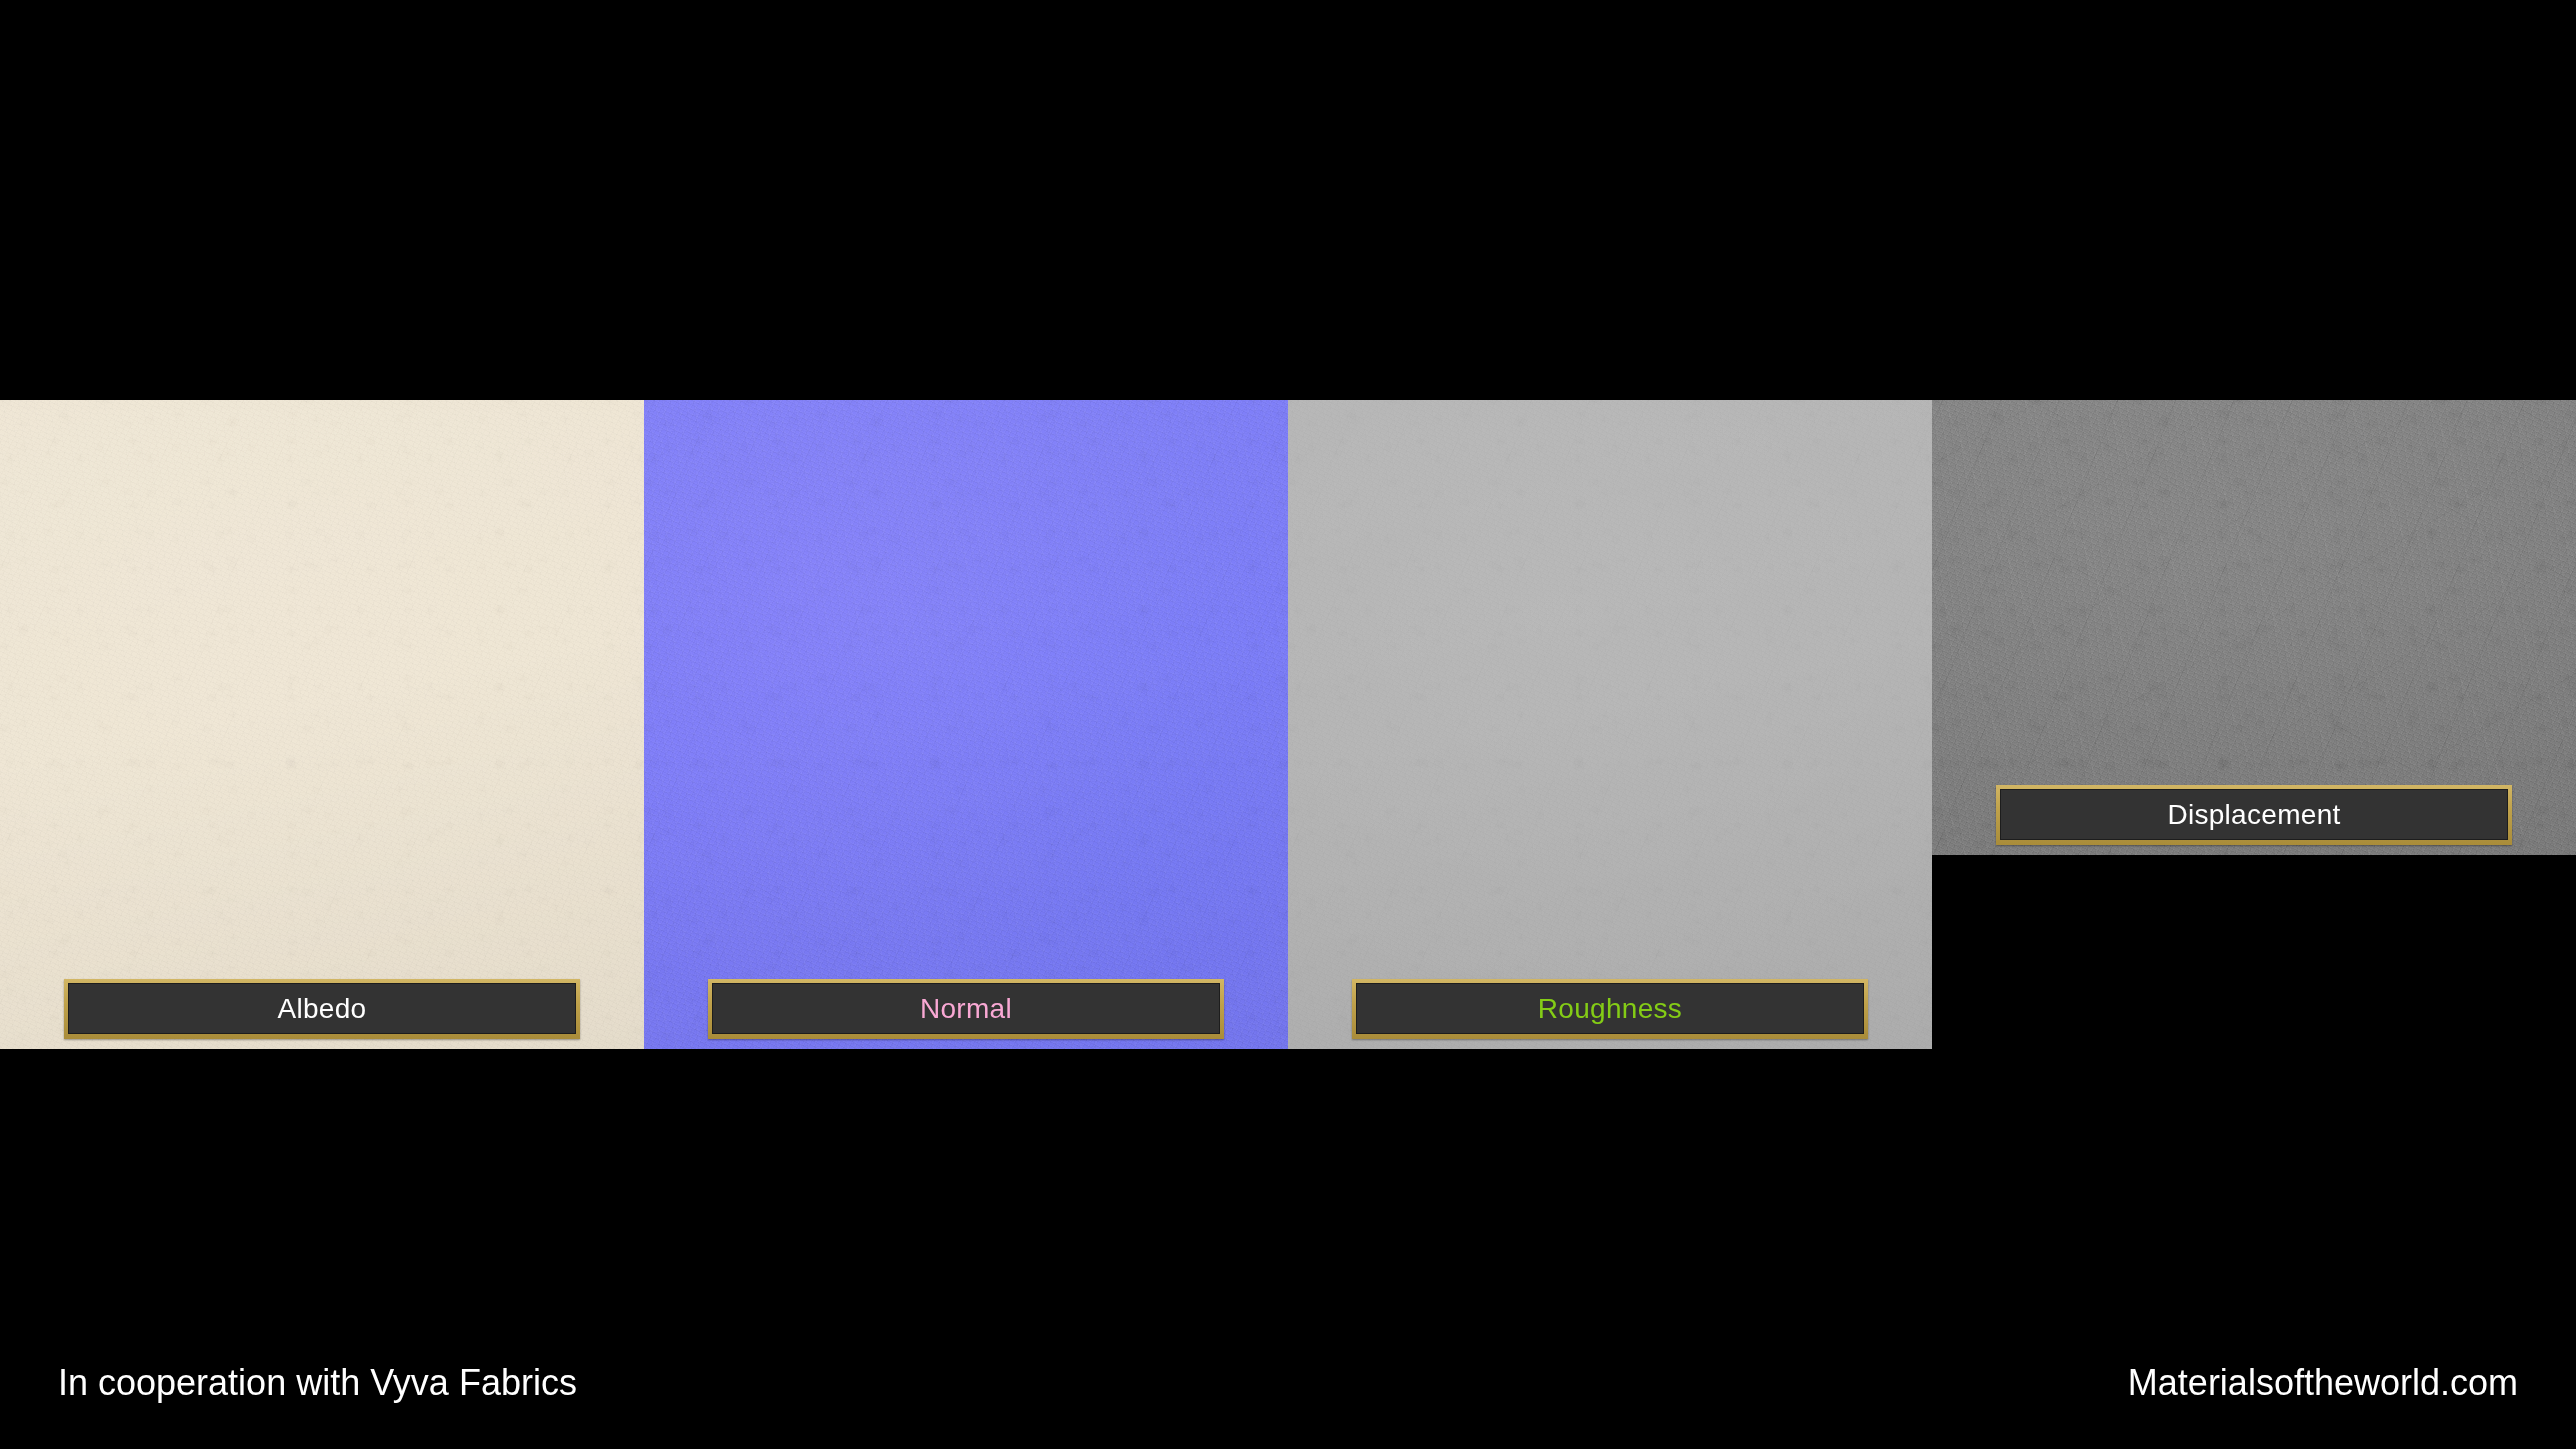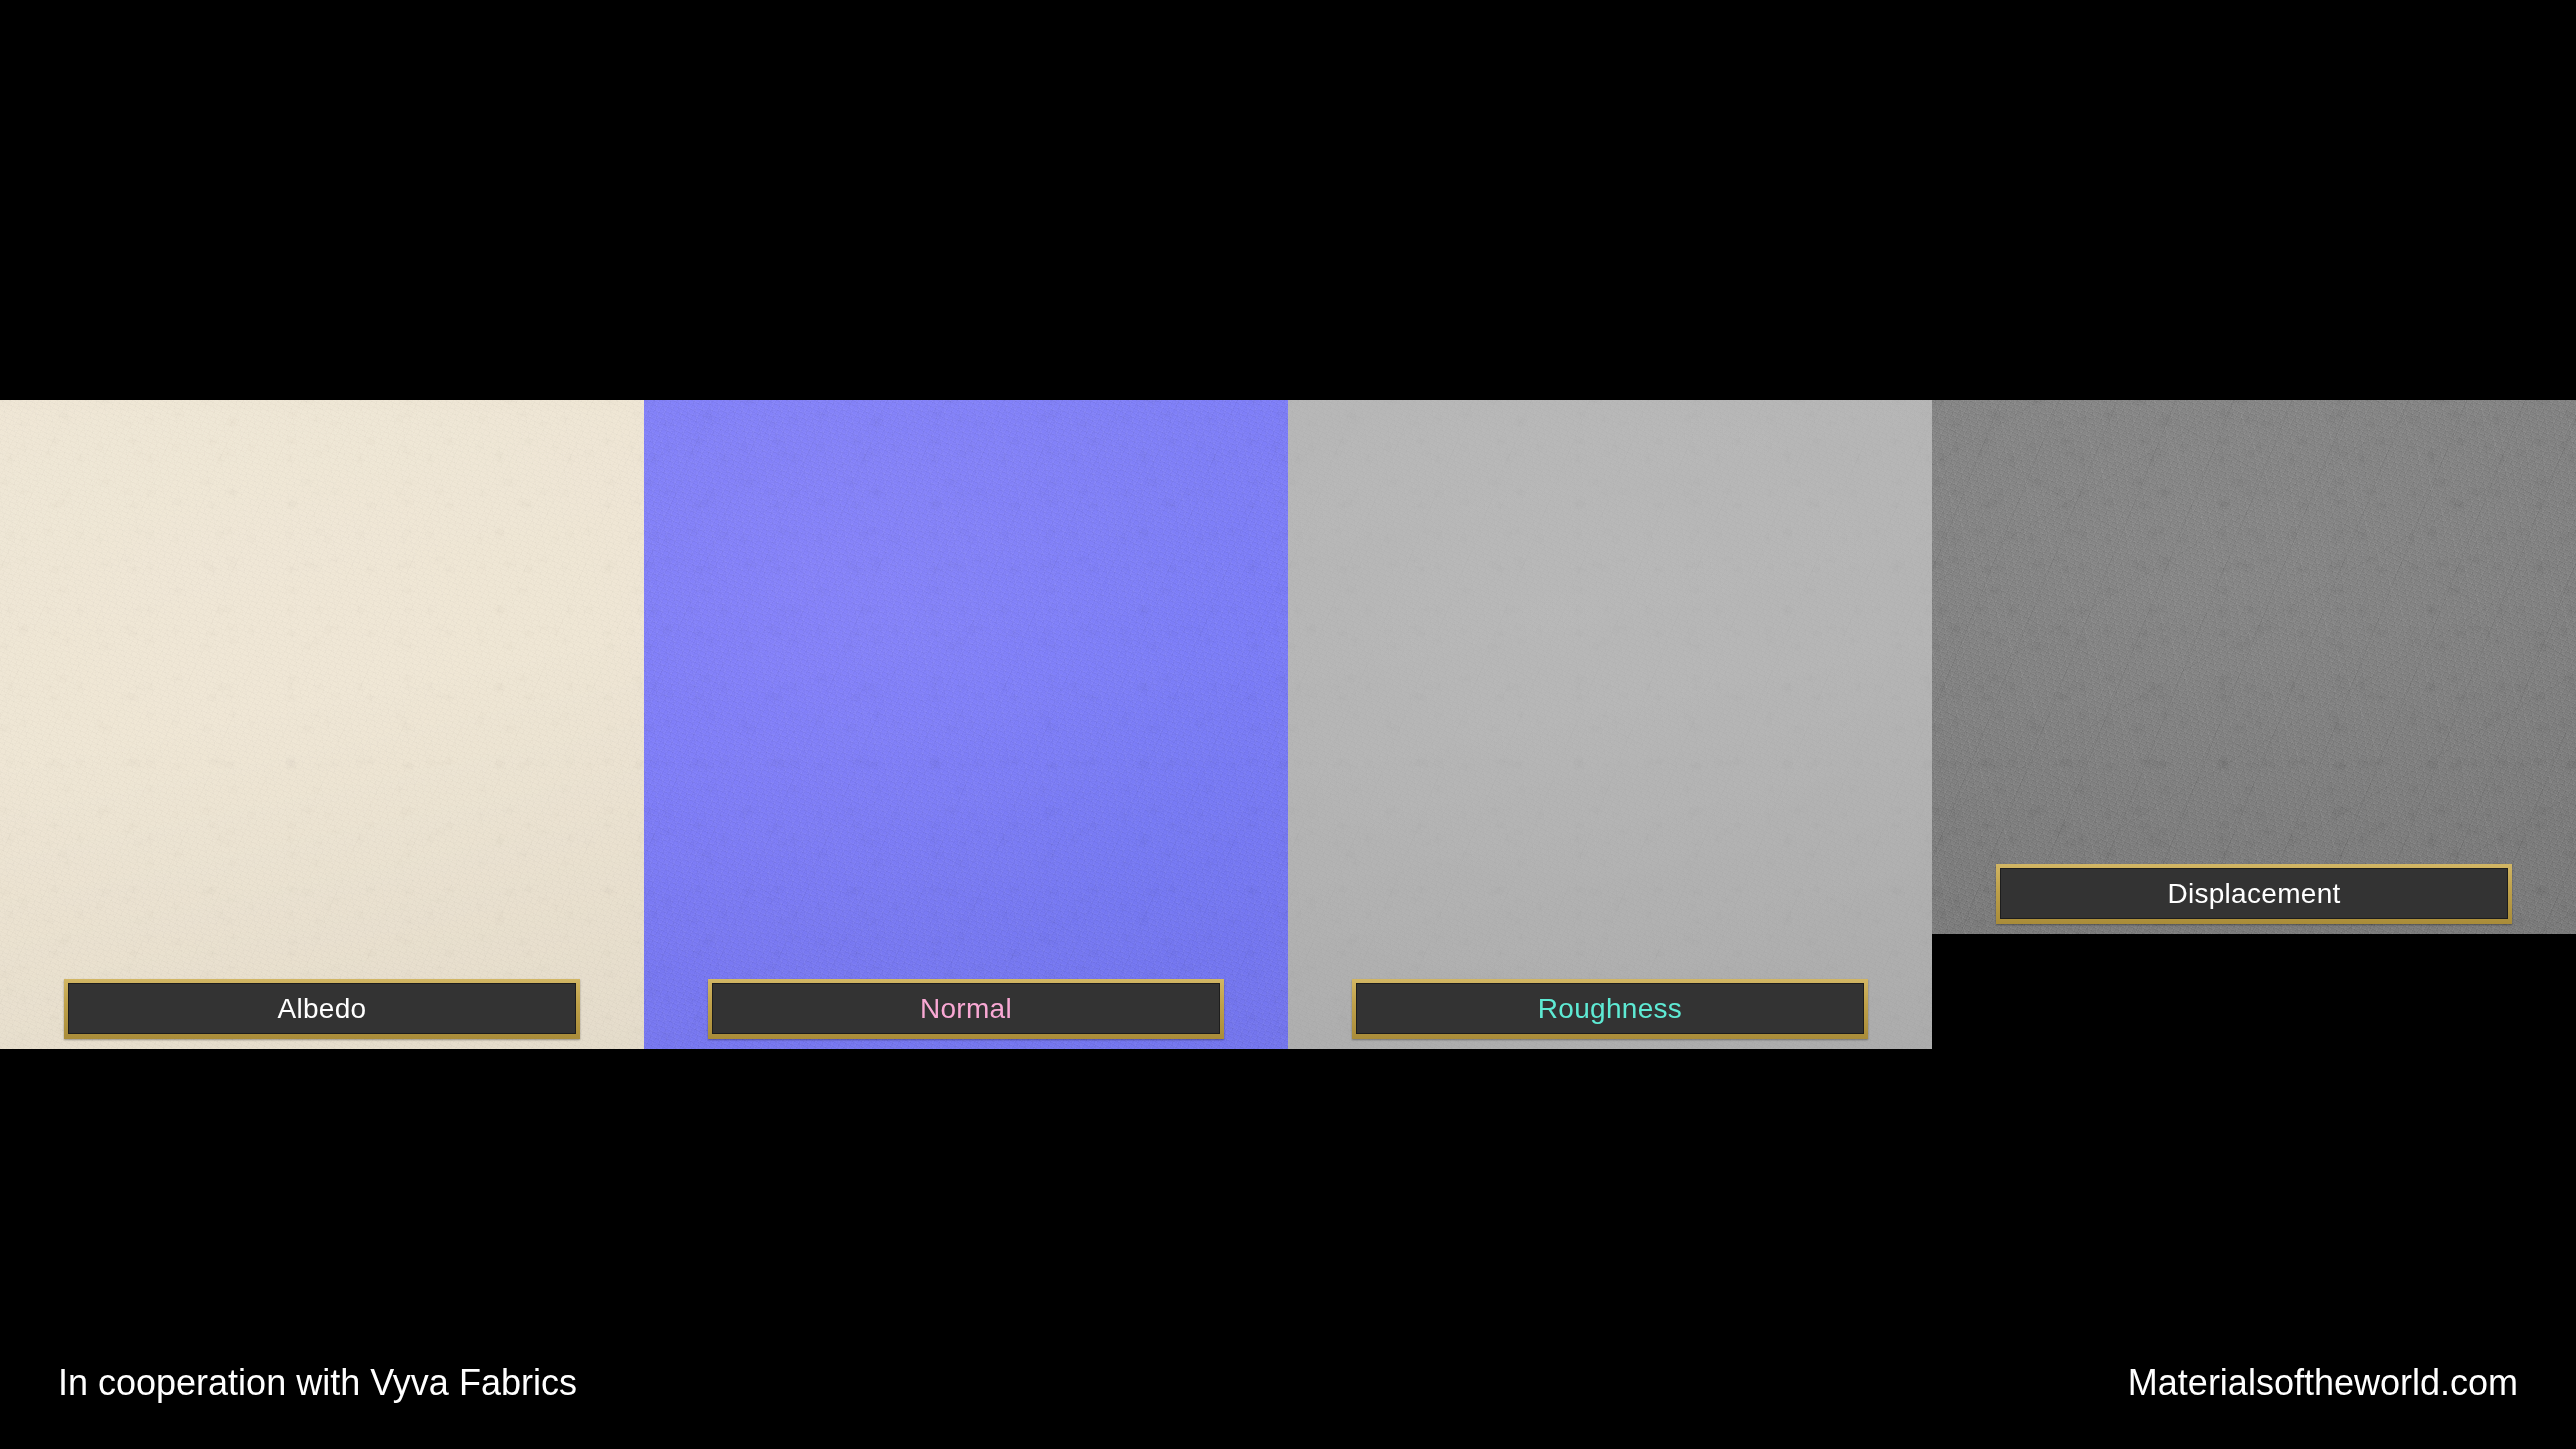--- a/index.html
+++ b/index.html
@@ -220,26 +220,26 @@
     </div>
 
     <div class="map-panel panel-roughness" style="height: 649px;">
       <div class="panel-fill" style="background:#B4B4B4;"></div>
       <div class="grain grain-fine"></div>
       <div class="grain grain-cells"></div>
       <div class="grain grain-creases"></div>
       <div class="panel-shade"></div>
       <div class="map-label-badge" style="background-color: rgb(191, 161, 74);">
         <div class="map-label-inner" style="background-color: rgb(51, 51, 51);">
-          <span class="map-label-text" style="color: #5eead4;">Roughness</span>
-        </div>
-      </div>
-    </div>
-
-    <div class="map-panel panel-displacement" style="height: 534px;">
+          <span class="map-label-text" style="color: #84cc16;">Roughness</span>
+        </div>
+      </div>
+    </div>
+
+    <div class="map-panel panel-displacement" style="height: 455px;">
       <div class="panel-fill" style="background:#808080;"></div>
       <div class="grain grain-fine"></div>
       <div class="grain grain-cells"></div>
       <div class="grain grain-creases"></div>
       <div class="panel-shade"></div>
       <div class="map-label-badge" style="background-color: rgb(191, 161, 74);">
         <div class="map-label-inner" style="background-color: rgb(51, 51, 51);">
           <span class="map-label-text" style="color: rgb(255, 255, 255);">Displacement</span>
         </div>
       </div>

